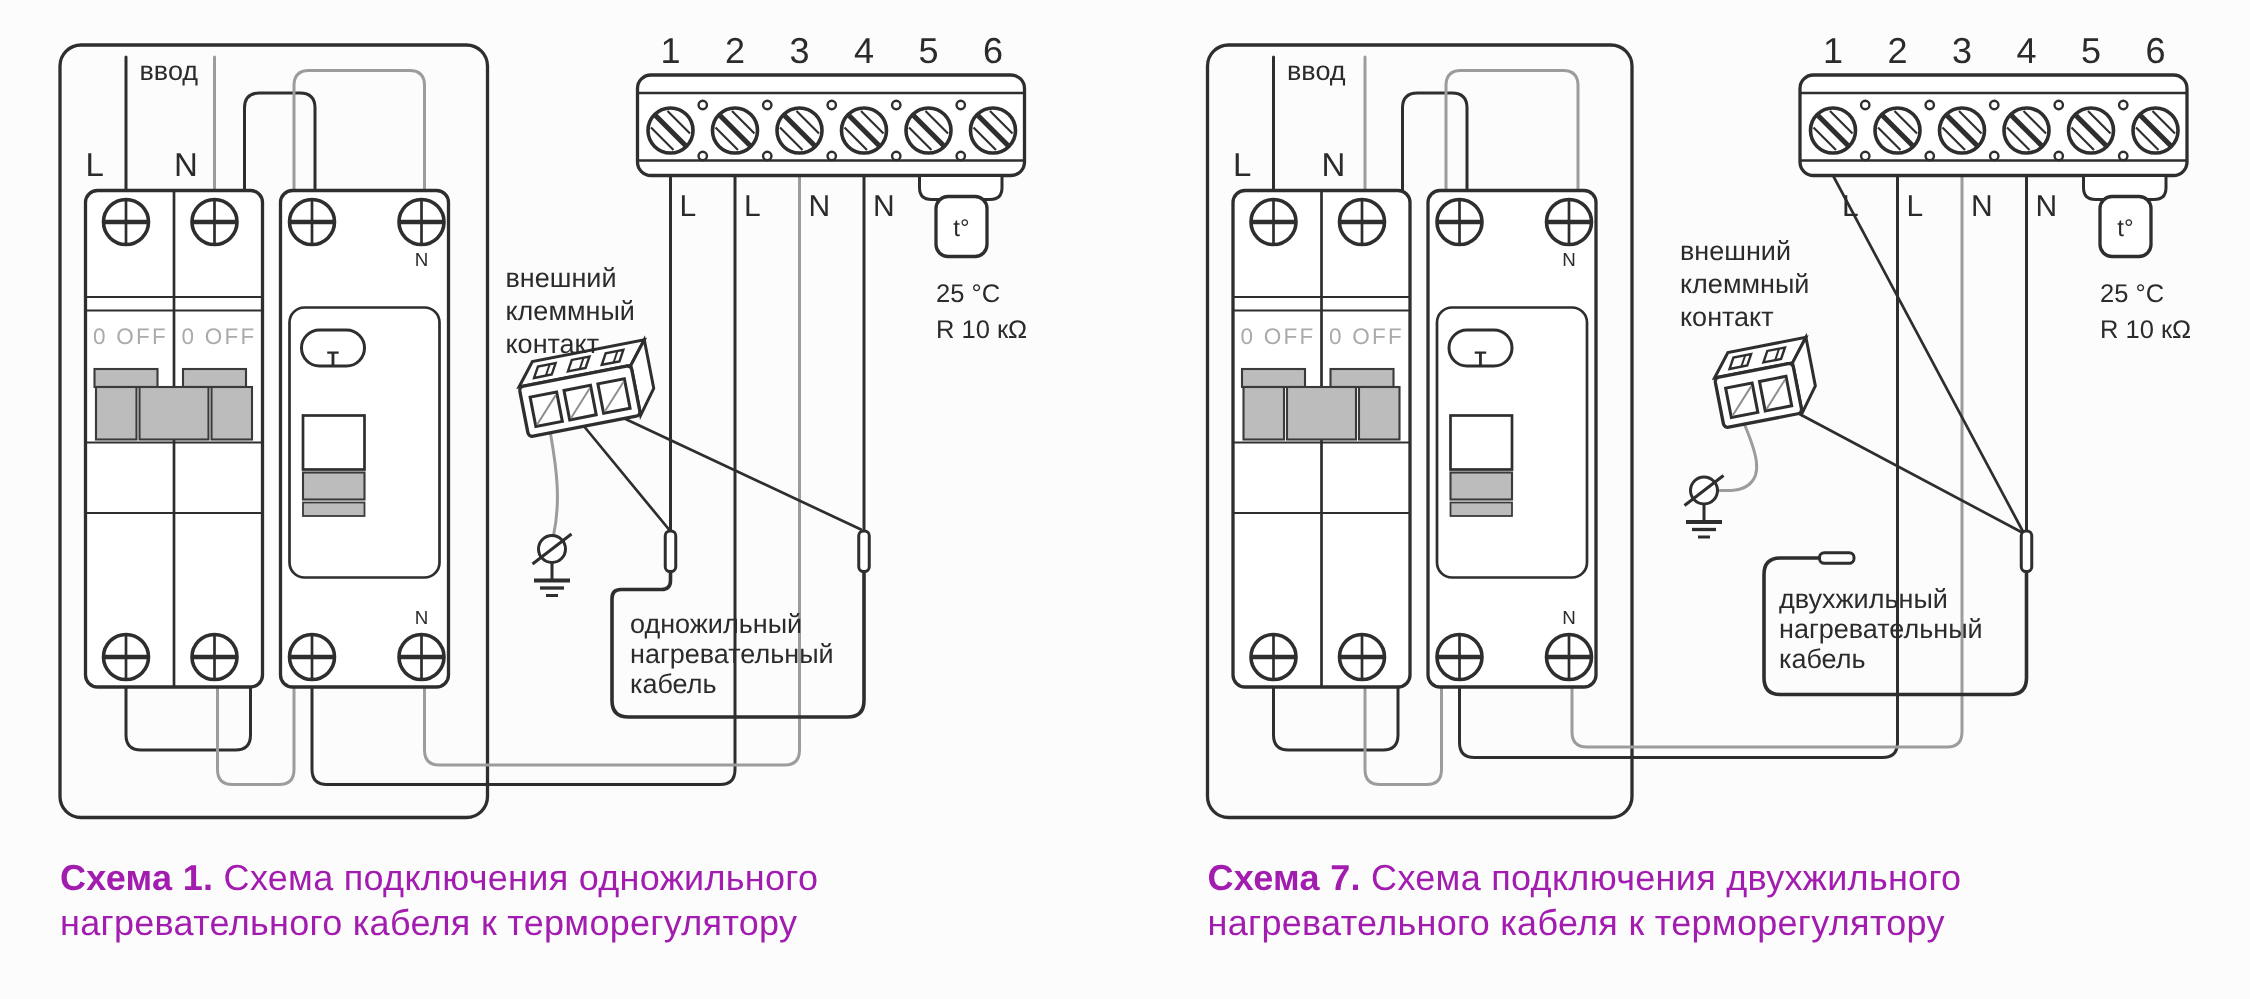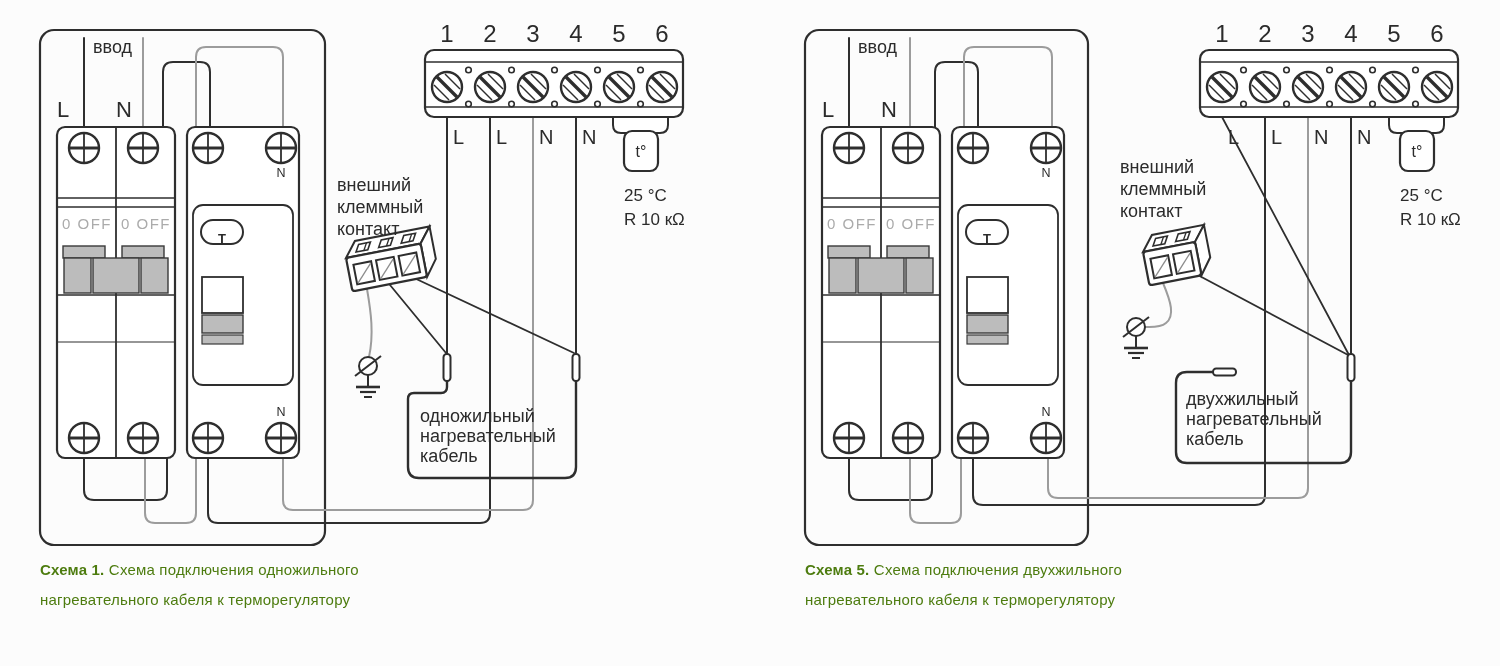--- a/index.html
+++ b/index.html
@@ -6,24 +6,24 @@
   body{
     width:1500px;height:666px;
     background:#fcfcfc;
     font-family:"Liberation Sans", sans-serif;
     position:relative;
     overflow:hidden;
   }
   #stage{position:absolute;left:0;top:0;}
   .caption{
     position:absolute;
-    top:555px;
-    font-size:15px;
+    top:571px;
+    font-size:24px;
     line-height:30px;
-    color:#4d7c0f;
+    color:#a21caf;
     letter-spacing:.2px;
   }
   .caption b{font-weight:700;}
   .wb{stroke:#2e2e2e;fill:none;stroke-width:2;stroke-linecap:round;}
   .wg{stroke:#9c9c9c;fill:none;stroke-width:2;stroke-linecap:round;}
   .cable{stroke:#2e2e2e;fill:none;stroke-width:2.4;stroke-linecap:round;}
   .diag{stroke:#2e2e2e;fill:none;stroke-width:1.8;stroke-linecap:round;}
   text{fill:#2b2b2b;}
   .t-num{font-size:24px;font-weight:500;text-anchor:middle;}
   .t-ln{font-size:20px;text-anchor:start;}
@@ -300,13 +300,13 @@
     <text class="t-lbl" x="1120" y="217">контакт</text>
 
     <text class="t-lbl" x="1186" y="405">двухжильный</text>
     <text class="t-lbl" x="1186" y="425">нагревательный</text>
     <text class="t-lbl" x="1186" y="445">кабель</text>
   </g>
 </svg>
 
 <div class="caption" style="left:40px"><b>Схема 1.</b>&nbsp;<span>Схема подключения одножильного</span><br><span>нагревательного кабеля к терморегулятору</span></div>
 
-<div class="caption" style="left:805px"><b>Схема 5.</b>&nbsp;<span>Схема подключения двухжильного</span><br><span>нагревательного кабеля к терморегулятору</span></div>
+<div class="caption" style="left:805px"><b>Схема 7.</b>&nbsp;<span>Схема подключения двухжильного</span><br><span>нагревательного кабеля к терморегулятору</span></div>
 
 </body></html>

